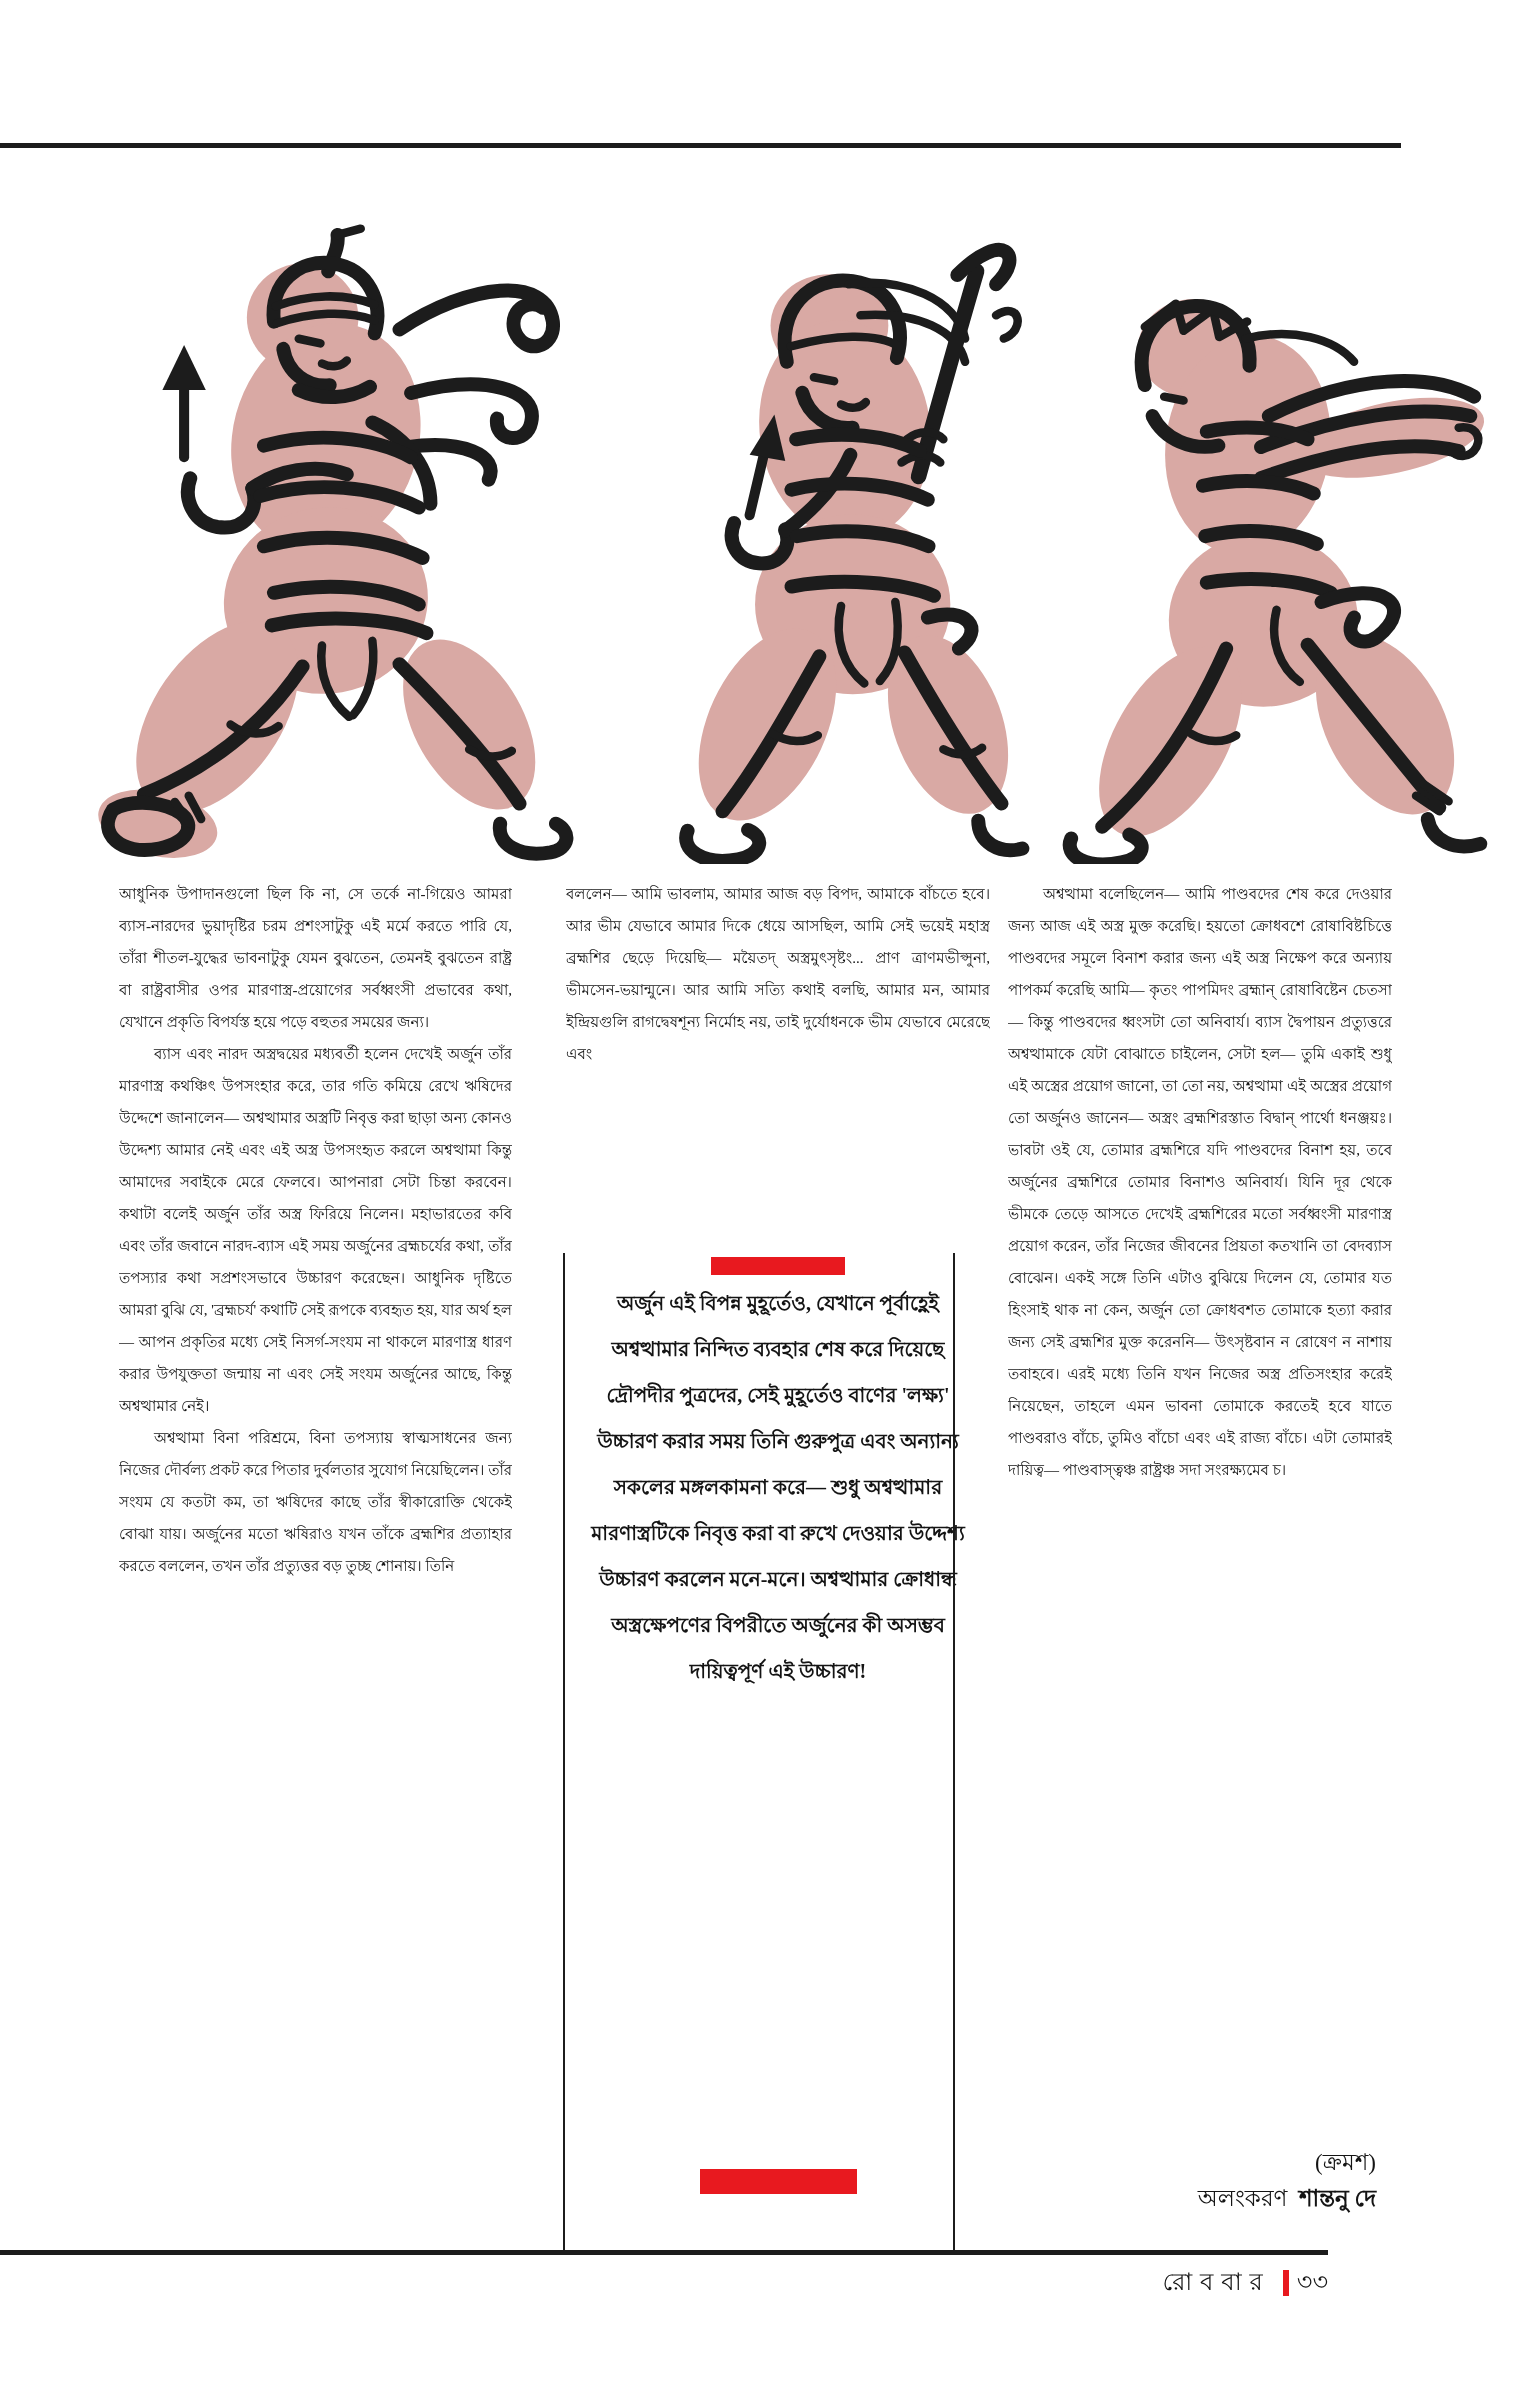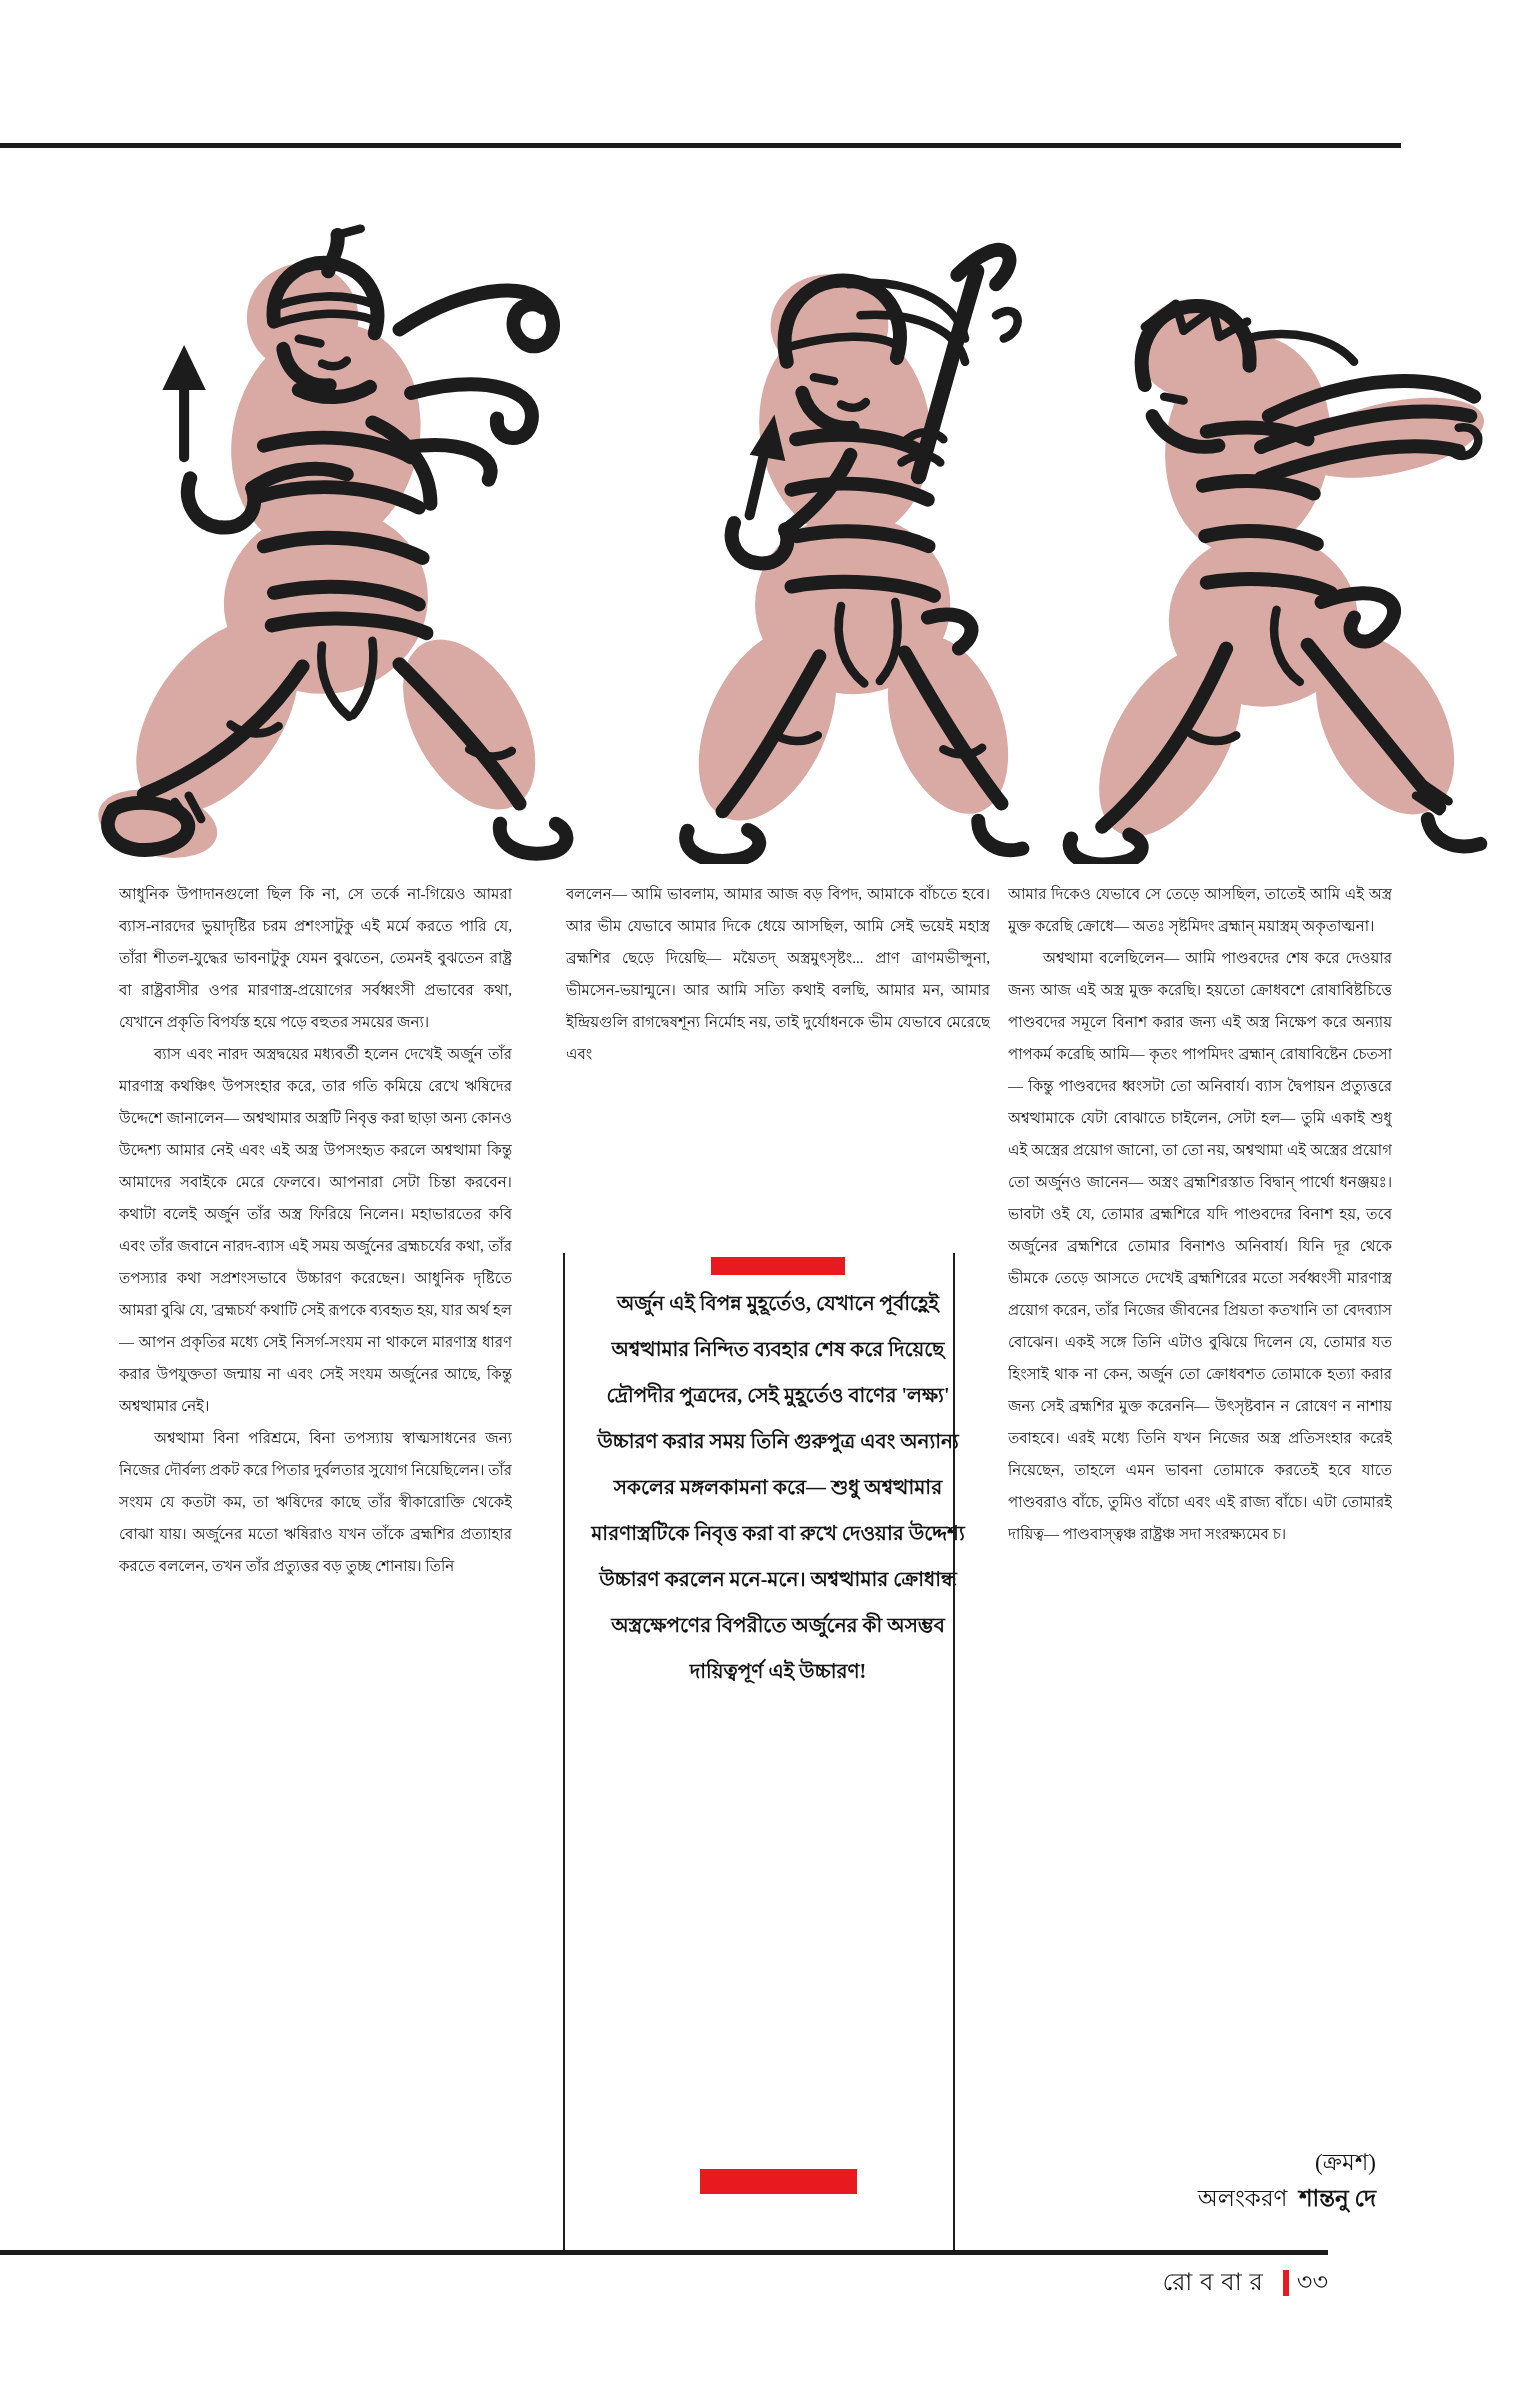--- a/index.html
+++ b/index.html
@@ -214,21 +214,20 @@
   </div>
   <div class="quote-block">
     <div class="redbar redbar-top"></div>
     <p class="quote-text">অর্জুন এই বিপন্ন মুহূর্তেও, যেখানে পূর্বাহ্ণেই অশ্বত্থামার নিন্দিত ব্যবহার শেষ করে দিয়েছে দ্রৌপদীর পুত্রদের, সেই মুহূর্তেও বাণের 'লক্ষ্য' উচ্চারণ করার সময় তিনি গুরুপুত্র এবং অন্যান্য সকলের মঙ্গলকামনা করে— শুধু অশ্বত্থামার মারণাস্ত্রটিকে নিবৃত্ত করা বা রুখে দেওয়ার উদ্দেশ্য উচ্চারণ করলেন মনে-মনে। অশ্বত্থামার ক্রোধান্ধ অস্ত্রক্ষেপণের বিপরীতে অর্জুনের কী অসম্ভব দায়িত্বপূর্ণ এই উচ্চারণ!</p>
     <div class="redbar redbar-bottom"></div>
   </div>
 </div>
 
 <div id="col-right" class="col">
   <div class="body-text">
-    <p>আমার দিকেও যেভাবে সে তেড়ে আসছিল, তাতেই আমি এই অস্ত্র মুক্ত করেছি ক্রোধে— অতঃ সৃষ্টমিদং ব্রহ্মান্ ময়াস্ত্রম্ অকৃতাত্মনা।</p>
     <p class="indent">অশ্বত্থামা বলেছিলেন— আমি পাণ্ডবদের শেষ করে দেওয়ার জন্য আজ এই অস্ত্র মুক্ত করেছি। হয়তো ক্রোধবশে রোষাবিষ্টচিত্তে পাণ্ডবদের সমূলে বিনাশ করার জন্য এই অস্ত্র নিক্ষেপ করে অন্যায় পাপকর্ম করেছি আমি— কৃতং পাপমিদং ব্রহ্মান্ রোষাবিষ্টেন চেতসা— কিন্তু পাণ্ডবদের ধ্বংসটা তো অনিবার্য। ব্যাস দ্বৈপায়ন প্রত্যুত্তরে অশ্বত্থামাকে যেটা বোঝাতে চাইলেন, সেটা হল— তুমি একাই শুধু এই অস্ত্রের প্রয়োগ জানো, তা তো নয়, অশ্বত্থামা এই অস্ত্রের প্রয়োগ তো অর্জুনও জানেন— অস্ত্রং ব্রহ্মশিরস্তাত বিদ্বান্ পার্থো ধনঞ্জয়ঃ। ভাবটা ওই যে, তোমার ব্রহ্মশিরে যদি পাণ্ডবদের বিনাশ হয়, তবে অর্জুনের ব্রহ্মশিরে তোমার বিনাশও অনিবার্য। যিনি দূর থেকে ভীমকে তেড়ে আসতে দেখেই ব্রহ্মশিরের মতো সর্বধ্বংসী মারণাস্ত্র প্রয়োগ করেন, তাঁর নিজের জীবনের প্রিয়তা কতখানি তা বেদব্যাস বোঝেন। একই সঙ্গে তিনি এটাও বুঝিয়ে দিলেন যে, তোমার যত হিংসাই থাক না কেন, অর্জুন তো ক্রোধবশত তোমাকে হত্যা করার জন্য সেই ব্রহ্মশির মুক্ত করেননি— উৎসৃষ্টবান ন রোষেণ ন নাশায় তবাহবে। এরই মধ্যে তিনি যখন নিজের অস্ত্র প্রতিসংহার করেই নিয়েছেন, তাহলে এমন ভাবনা তোমাকে করতেই হবে যাতে পাণ্ডবরাও বাঁচে, তুমিও বাঁচো এবং এই রাজ্য বাঁচে। এটা তোমারই দায়িত্ব— পাণ্ডবাস্ত্বঞ্চ রাষ্ট্রঞ্চ সদা সংরক্ষ্যমেব চ।</p>
   </div>
   <div class="colophon">
     <div>(ক্রমশ)</div>
     <div>
       <span>অলংকরণ</span>&nbsp;
       <span class="credit-name">শান্তনু দে</span>
     </div>
   </div>
 </div>

